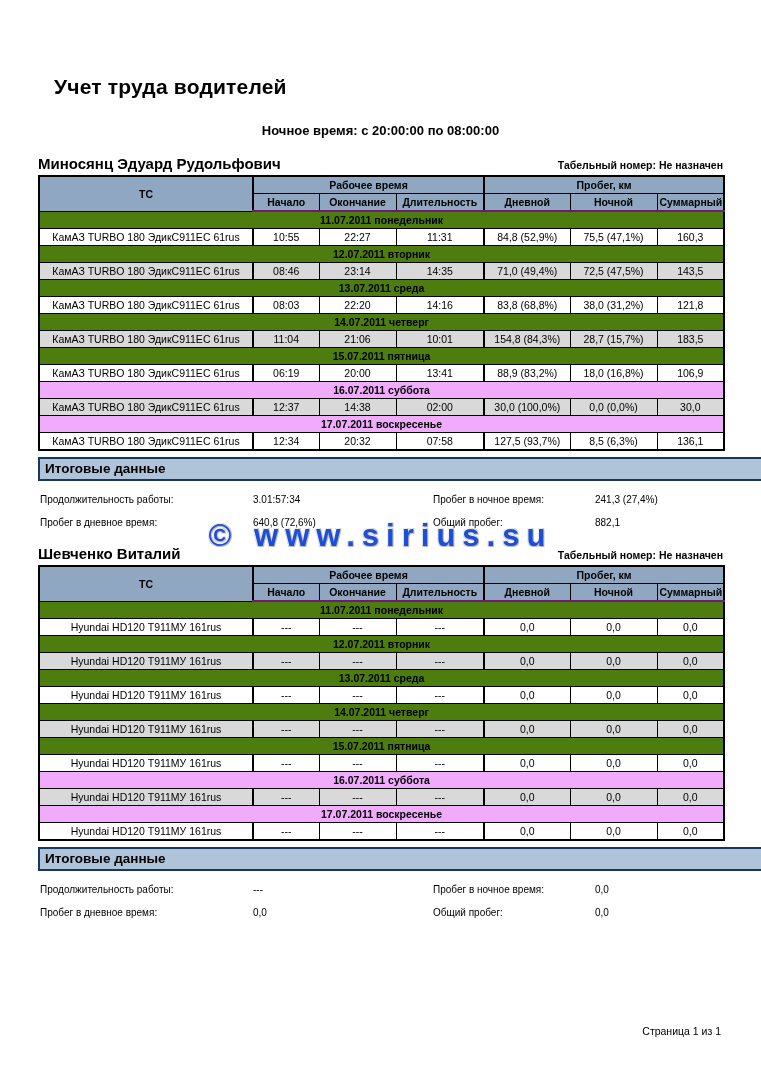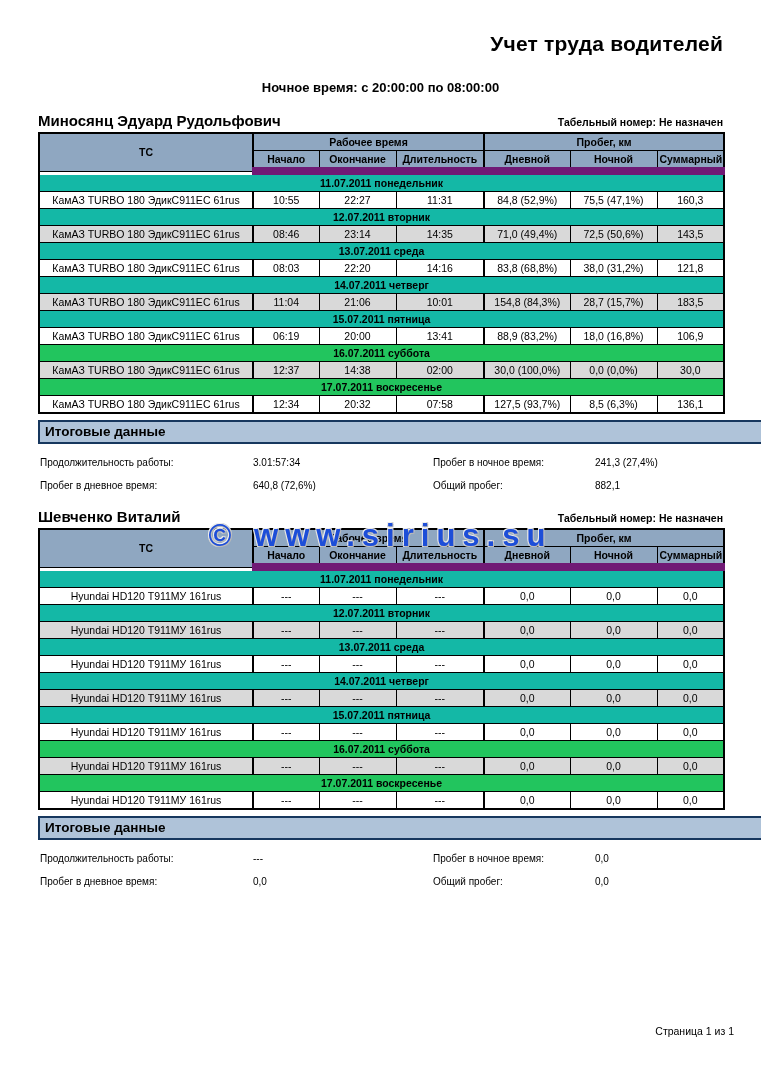--- a/index.html
+++ b/index.html
@@ -8,23 +8,23 @@
     width: 761px; height: 1079px;
     background: #ffffff;
     font-family: "Liberation Sans", sans-serif;
     color: #000;
     position: relative;
     overflow: hidden;
   }
   .content { padding: 0 38px; }
 
   .title {
-    margin: 0;
-    padding-top: 32px;
-    text-align: right;
+    margin: 16px;
+    padding-top: 59px;
+    text-align: left;
     font-size: 21px;
     font-weight: bold;
     letter-spacing: .2px;
   }
   .period-line, .night-line {
     text-align: center;
     font-weight: bold;
     font-size: 13px;
     margin: 0;
   }
@@ -50,24 +50,24 @@
   .report-table th, .report-table td {
     border: 1px solid #000;
     text-align: center;
     vertical-align: middle;
     padding: 2px 2px;
     height: 17px;
     white-space: nowrap;
     overflow: hidden;
   }
   .report-table thead th { background: #8FA7C1; font-weight: bold; }
-  .report-table tr.subhead th { border-bottom: 8px solid #701a75; }
+  .report-table tr.subhead th { border-bottom: 2px solid #701a75; }
   .thick-l { border-left: 2px solid #000 !important; }
-  tr.day-row td { background: #14b8a6; font-weight: bold; }
-  tr.day-row.weekend td { background: #22c55e; }
+  tr.day-row td { background: #4d7c0f; font-weight: bold; }
+  tr.day-row.weekend td { background: #f0abfc; }
   tr.data-row td { background: #ffffff; font-weight: normal; }
   tr.data-row.alt td { background: #D9D9D9; }
 
   .summary-bar {
     margin-top: 6px;
     width: 743px;
     background: #AFC3D9;
     border: 2px solid #17375E;
     font-weight: bold;
     font-size: 13.5px;
@@ -92,21 +92,21 @@
     letter-spacing: 7px;
     white-space: nowrap;
     color: #1d4ed8;
     text-shadow: 1px 1px 0 #b9b9b9, -1px -1px 0 #ededed, 1px -1px 0 #d2d2d2, -1px 1px 0 #d2d2d2;
     pointer-events: none;
     z-index: 5;
   }
 
   .footer {
     position: absolute;
-    right: 27px;
+    right: 40px;
     bottom: 42px;
     font-size: 10.5px;
   }
 </style>
 </head>
 <body>
 
 <div class="content">
   <h1 class="title">Учет труда водителей</h1>
   <p class="night-line">Ночное время: с 20:00:00 по 08:00:00</p>
@@ -158,21 +158,21 @@
 
   <tr class="day-row">
     <td colspan="7">12.07.2011 вторник</td>
   </tr>
   <tr class="data-row alt">
     <td>КамАЗ TURBO 180 ЭдикС911ЕС 61rus</td>
     <td class="thick-l">08:46</td>
     <td>23:14</td>
     <td>14:35</td>
     <td class="thick-l">71,0 (49,4%)</td>
-    <td>72,5 (50,6%)</td>
+    <td>72,5 (47,5%)</td>
     <td>143,5</td>
   </tr>
 
   <tr class="day-row">
     <td colspan="7">13.07.2011 среда</td>
   </tr>
   <tr class="data-row">
     <td>КамАЗ TURBO 180 ЭдикС911ЕС 61rus</td>
     <td class="thick-l">08:03</td>
     <td>22:20</td>

